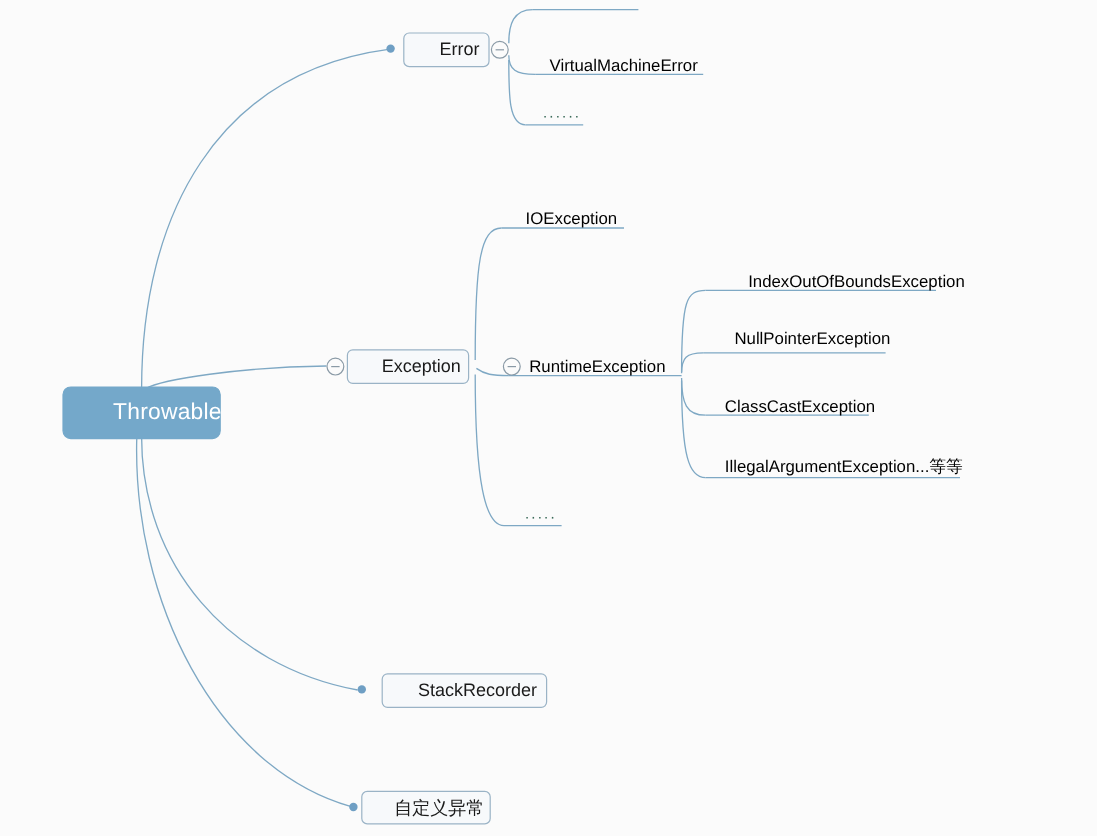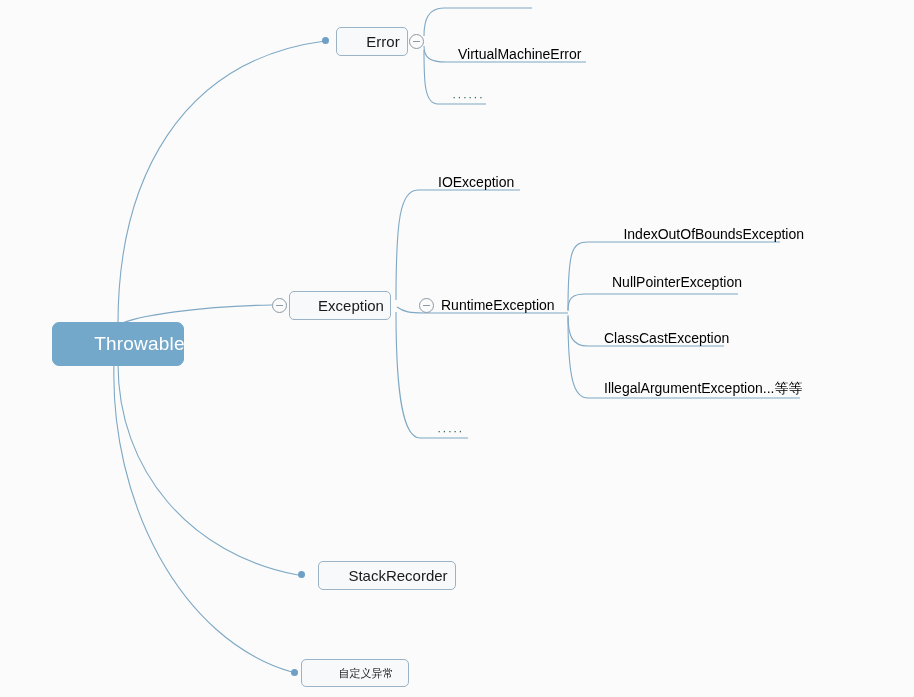--- a/index.html
+++ b/index.html
@@ -47,21 +47,21 @@
     border: 1px solid #9ab3c6;
     border-radius: 5px;
     color: #1a1a1a;
     font-size: 15px;
     display: flex;
     align-items: center;
     justify-content: center;
     padding-left: 22px;
   }
   .node.boxed.cjk {
-    font-size: 11px;
+    font-size: 15px;
   }
   
   .node.plain {
     color: #000000;
     font-size: 14px;
     display: flex;
     align-items: flex-end;
     justify-content: flex-start;
   }
   .node.plain.small {

